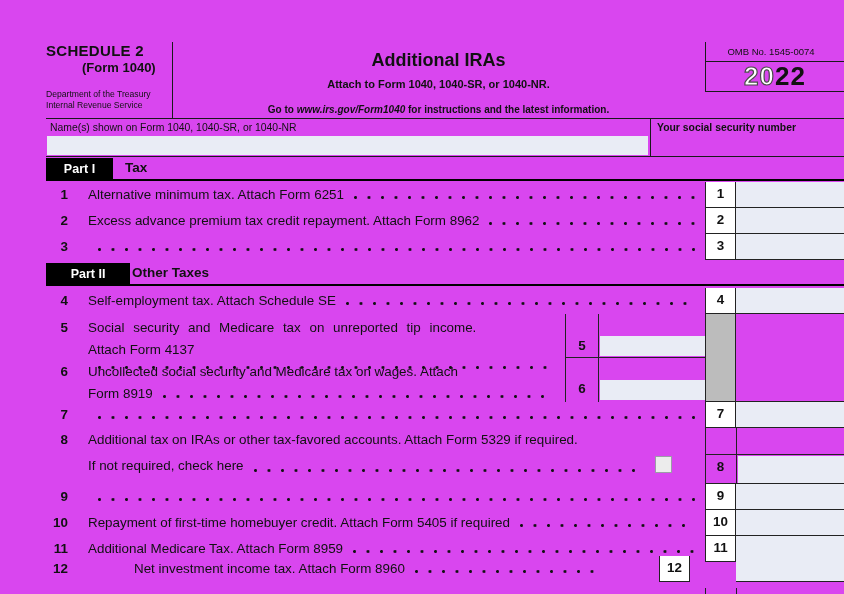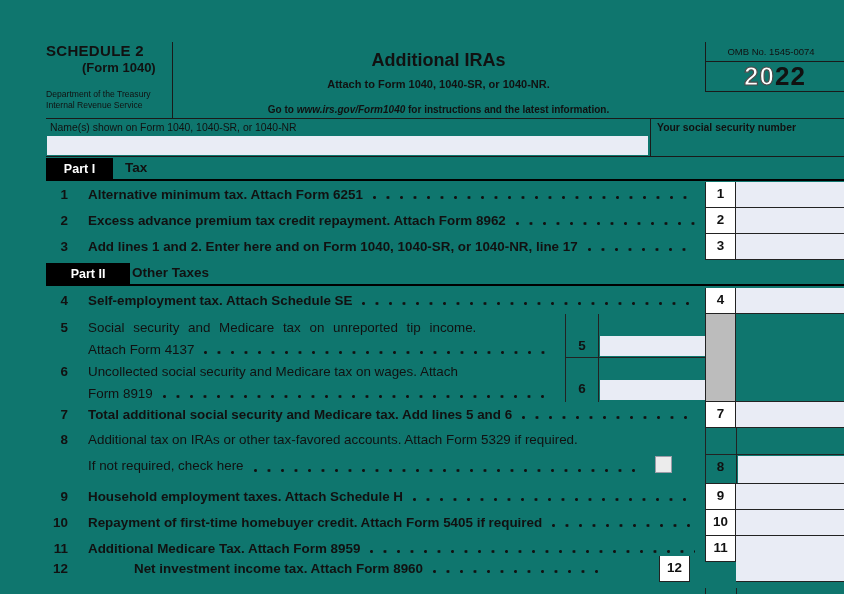--- a/index.html
+++ b/index.html
@@ -1,17 +1,17 @@
 <!DOCTYPE html>
 <html><head>
 <meta charset="utf-8">
 <style>
   html,body { margin:0; padding:0; background:#fff; }
   .page {
-    position:relative; width:844px; height:594px; background:#0f766e;
+    position:relative; width:844px; height:594px; background:#d946ef;
     font-family:"Liberation Sans", sans-serif; color:#111; overflow:hidden;
   }
   .abs { position:absolute; }
   .i { font-style:italic; }
 
   
   .hdr-left { left:46px; top:42px; width:124px; }
   .sched-title { font-size:15px; font-weight:bold; letter-spacing:.3px; }
   .form-title { font-size:13px; font-weight:bold; margin-top:1px;margin-left:36px; }
   .dept { font-size:8.6px; margin-top:14px; line-height:1.25; }
@@ -36,21 +36,21 @@
 
   
   .part-bar { left:46px; width:798px; height:21px; border-bottom:2px solid #000; box-sizing:content-box; }
   .part-box { position:absolute; left:0; top:0; height:21px; background:#000; color:#fff;
               font-size:12.5px; font-weight:bold; display:flex; align-items:center; justify-content:center; }
   .part-title { position:absolute; top:2px; font-size:13.5px; font-weight:bold; }
 
   
   .frow { left:46px; width:798px; height:26px; display:flex; font-size:13.4px; }
   .lineno { width:22px; text-align:right; padding:5px 0 0 0; font-weight:bold; flex:0 0 auto; }
-  .rtext { flex:1 1 auto; display:flex; padding:5px 0 0 20px; min-width:0;font-weight:bold; }
+  .rtext { flex:1 1 auto; display:flex; padding:5px 0 0 20px; min-width:0; }
   .rtext .lbl { white-space:nowrap; }
   .dots { flex:1 1 auto; height:3px; margin:9px 10px 0 10px; min-width:10px;
           background-image:radial-gradient(circle at 1.5px 1.5px, #111 1.2px, transparent 1.7px);
           background-size:13.5px 3px; background-repeat:repeat-x; background-position:left bottom; }
   .cell-num { flex:0 0 auto; width:31px; box-sizing:border-box; border-left:1.4px solid #222; border-right:1.4px solid #222;
               border-bottom:1.4px solid #222; text-align:center; font-weight:bold; padding-top:4px; background:#fff; }
   .cell-amt { flex:0 0 auto; width:108px; box-sizing:border-box; border-bottom:1.4px solid #222; background:#e9ecf5; }
 
   
   .region { left:46px; width:798px; font-size:13.4px; }
@@ -136,21 +136,20 @@
     <span class="rtext">
         <span class="lbl">Excess advance premium tax credit repayment. Attach Form 8962</span>
         <span class="dots"></span>
       </span>
     <span class="cell-num">2</span>
     <span class="cell-amt"></span>
   </div>
   <div class="abs frow" style="top:234px;">
     <span class="lineno">3</span>
     <span class="rtext">
-        <span class="lbl">Add lines 1 and 2. Enter here and on Form 1040, 1040-SR, or 1040-NR, line 17</span>
         <span class="dots"></span>
       </span>
     <span class="cell-num">3</span>
     <span class="cell-amt"></span>
   </div>
 
   <div class="abs part-bar" style="top:263px;">
     <div class="part-box" style="width:84px;">Part II</div>
     <div class="part-title" style="left:86px;">Other Taxes</div>
   </div>
@@ -161,21 +160,21 @@
         <span class="lbl">Self-employment tax. Attach Schedule SE</span>
         <span class="dots"></span>
       </span>
     <span class="cell-num">4</span>
     <span class="cell-amt"></span>
   </div>
 
   <div class="abs region" style="top:314px; height:88px;">
     <span class="abs" style="left:0; top:6px; width:22px; text-align:right; font-weight:bold;">5</span>
     <div class="tline spread" style="top:6px;">Social security and Medicare tax on unreported tip income.</div>
-    <div class="tline" style="top:28px; width:472px; display:flex;">
+    <div class="tline" style="top:28px; width:472px; display:flex;flex-direction:column;">
       <span class="lbl">Attach Form 4137</span>
         <span class="dots"></span>
     </div>
     <span class="abs" style="left:0; top:50px; width:22px; text-align:right; font-weight:bold;">6</span>
     <div class="tline" style="top:50px;">Uncollected social security and Medicare tax on wages. Attach</div>
     <div class="tline" style="top:72px; width:472px; display:flex;">
       <span class="lbl">Form 8919</span>
         <span class="dots"></span>
     </div>
 
@@ -187,21 +186,20 @@
       <span class="inner-no" style="top:67px;">6</span>
       <div class="inner-fill" style="top:66px;"></div>
     </div>
     <div class="graycol"></div>
     <div class="r56-bottom"></div>
   </div>
 
   <div class="abs frow" style="top:402px;">
     <span class="lineno">7</span>
     <span class="rtext">
-        <span class="lbl">Total additional social security and Medicare tax. Add lines 5 and 6</span>
         <span class="dots"></span>
       </span>
     <span class="cell-num">7</span>
     <span class="cell-amt"></span>
   </div>
 
   <div class="abs region" style="top:428px; height:56px;">
     <span class="abs" style="left:0; top:4px; width:22px; text-align:right; font-weight:bold;">8</span>
     <div class="r8-line" style="top:4px;">Additional tax on IRAs or other tax-favored accounts. Attach Form 5329 if required.</div>
     <div class="r8-flex">
@@ -213,21 +211,20 @@
     <div class="r8-vl2"></div>
     <div class="r8-sub"></div>
     <span class="r8-no">8</span>
     <div class="r8-fill"></div>
     <div class="r8-bot"></div>
   </div>
 
   <div class="abs frow" style="top:484px;">
     <span class="lineno">9</span>
     <span class="rtext">
-        <span class="lbl">Household employment taxes. Attach Schedule H</span>
         <span class="dots"></span>
       </span>
     <span class="cell-num">9</span>
     <span class="cell-amt"></span>
   </div>
   <div class="abs frow" style="top:510px;">
     <span class="lineno">10</span>
     <span class="rtext">
         <span class="lbl">Repayment of first-time homebuyer credit. Attach Form 5405 if required</span>
         <span class="dots"></span>

